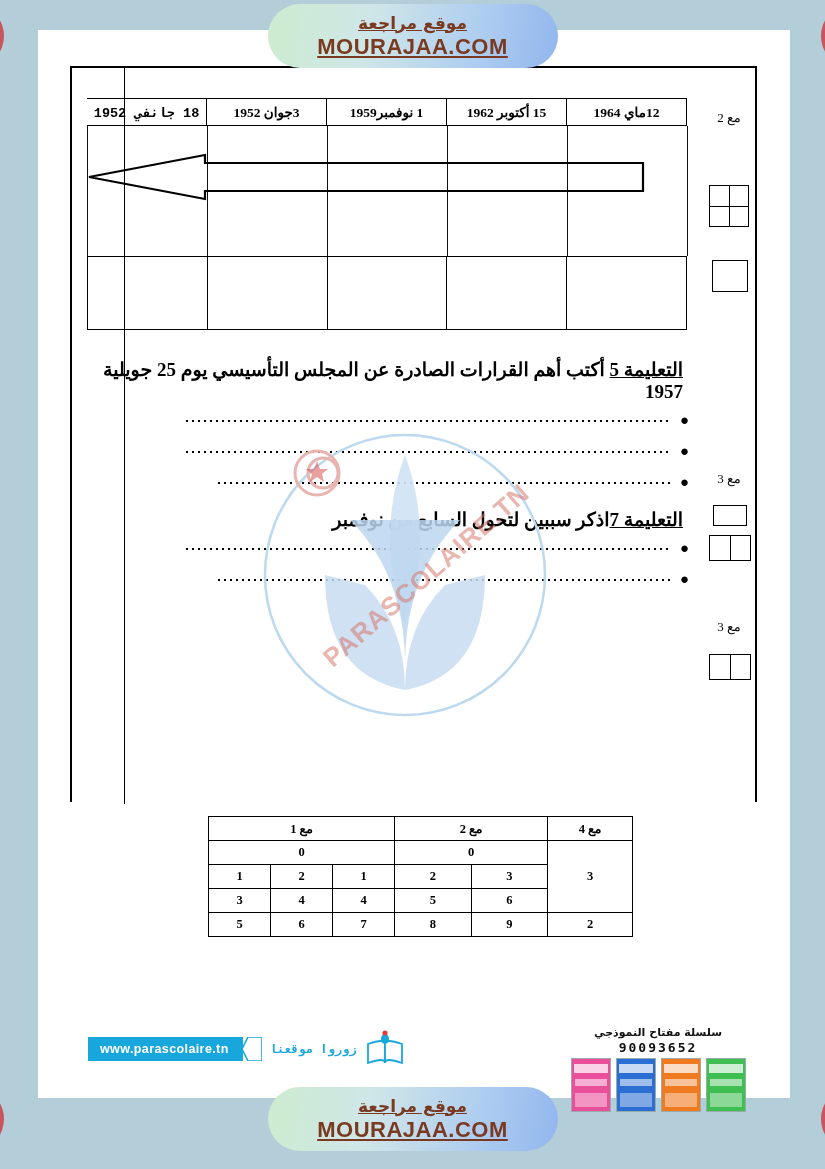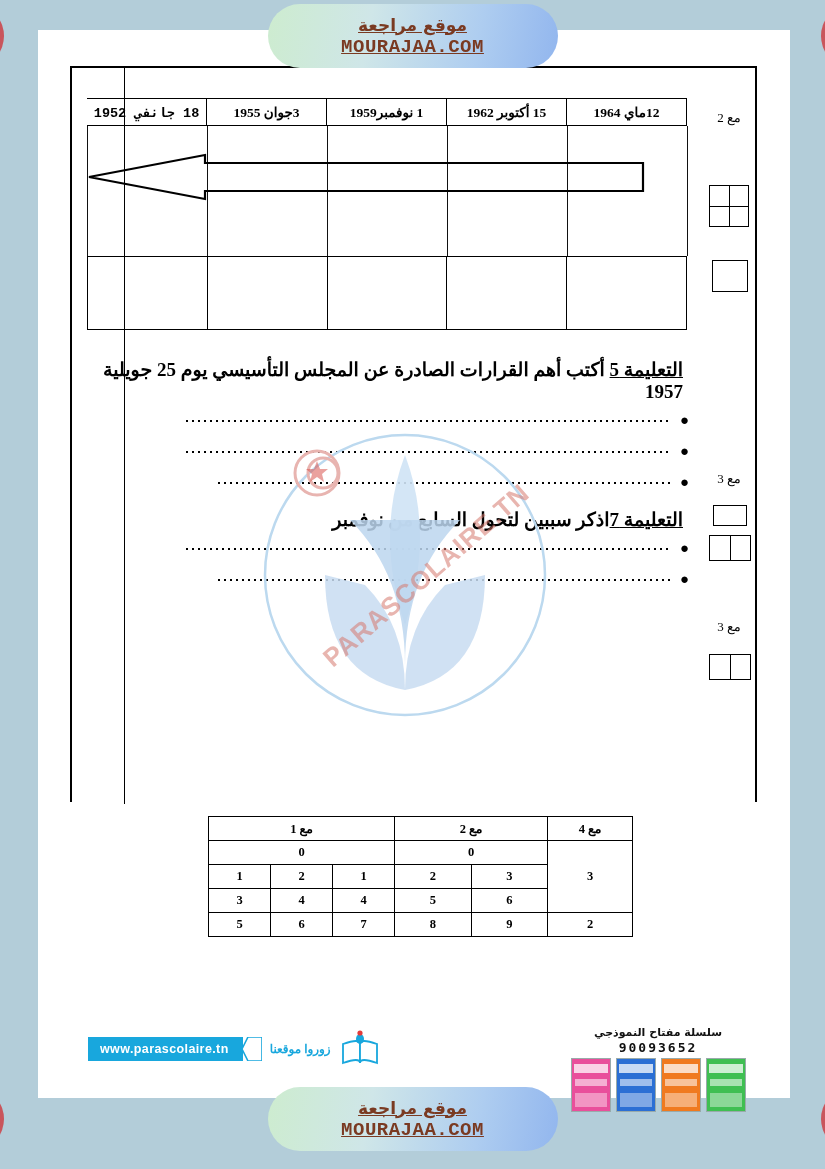--- a/index.html
+++ b/index.html
@@ -45,22 +45,22 @@
   .promo-ar {
     font-family: "DejaVu Sans", sans-serif;
     font-size: 17px;
     font-weight: bold;
     color: #7a3a22;
     text-decoration: underline;
     letter-spacing: 0px;
     direction: rtl;
   }
   .promo-en {
-    font-family: Liberation Mono, monospace;
-    font-size: 19px;
+    font-family: Liberation Sans, sans-serif;
+    font-size: 22px;
     font-weight: bold;
     color: #7a3a22;
     text-decoration: underline;
     letter-spacing: 0.5px;
     direction: ltr;
   }
 
   .promo-logo {
     position: absolute;
     width: 48px;
@@ -326,21 +326,21 @@
     height: 24px;
     display: flex;
     align-items: center;
   }
   .para-chevron {
     width: 20px; height: 24px;
     position: relative;
     margin-left: -1px;
   }
   .para-visit {
-    font-family: Liberation Serif, serif;
+    font-family: Liberation Mono, monospace;
     font-size: 12px;
     font-weight: bold;
     color: #18a7dd;
     direction: rtl;
     margin-left: 8px;
     white-space: nowrap;
   }
   .para-book {
     margin-left: 8px;
     width: 42px;
@@ -478,21 +478,21 @@
 
     <div class="body-col">
 
 
       <div class="timeline-wrap">
 
         <div class="date-row">
           <div class="date-cell">12ماي 1964</div>
           <div class="date-cell">15 أكتوبر 1962</div>
           <div class="date-cell">1 نوفمبر1959</div>
-          <div class="date-cell">3جوان 1955</div>
+          <div class="date-cell">3جوان 1952</div>
           <div class="date-cell">18 جانفي 1952</div>
         </div>
 
         <div class="tick" style="left:120px;"></div>
         <div class="tick" style="left:240px;"></div>
         <div class="tick" style="left:360px;"></div>
         <div class="tick" style="left:480px;"></div>
         <div class="tick" style="left:600px; height:130px;"></div>
         <div class="tick" style="left:0px; height:130px;"></div>
 

